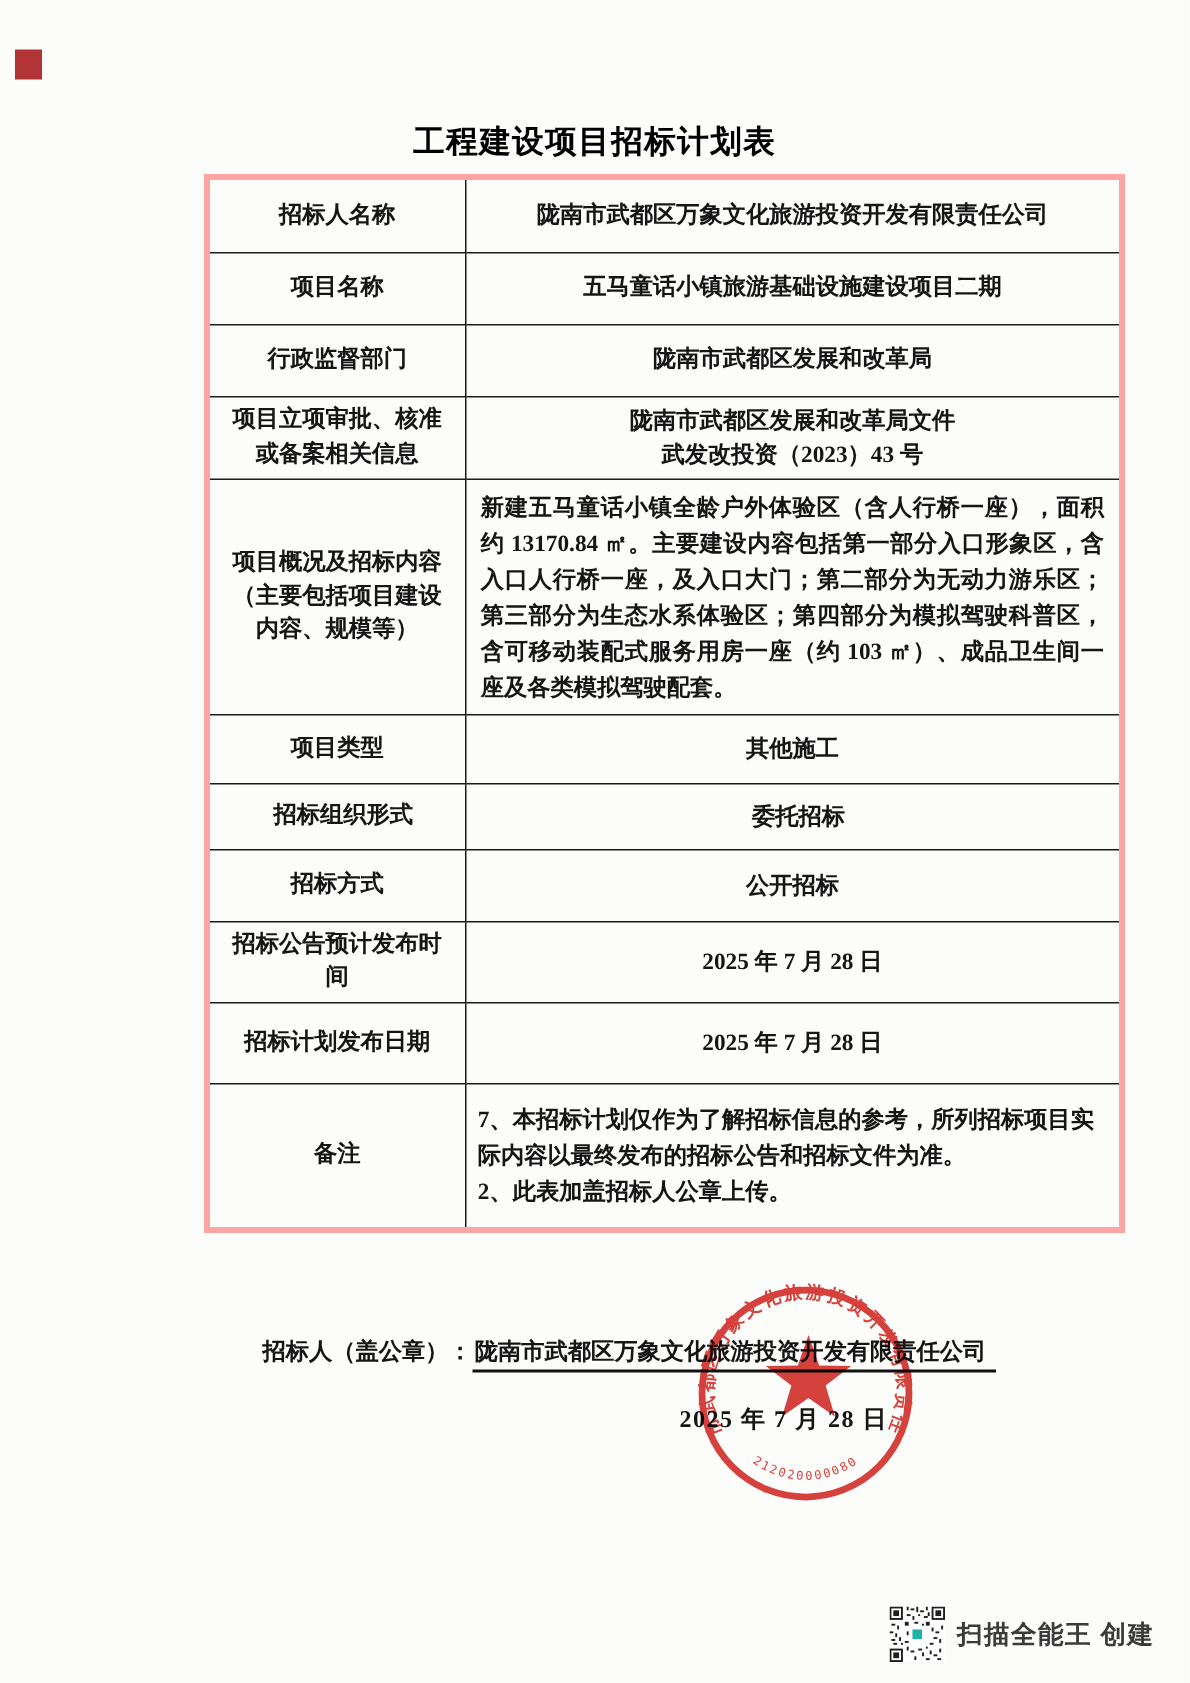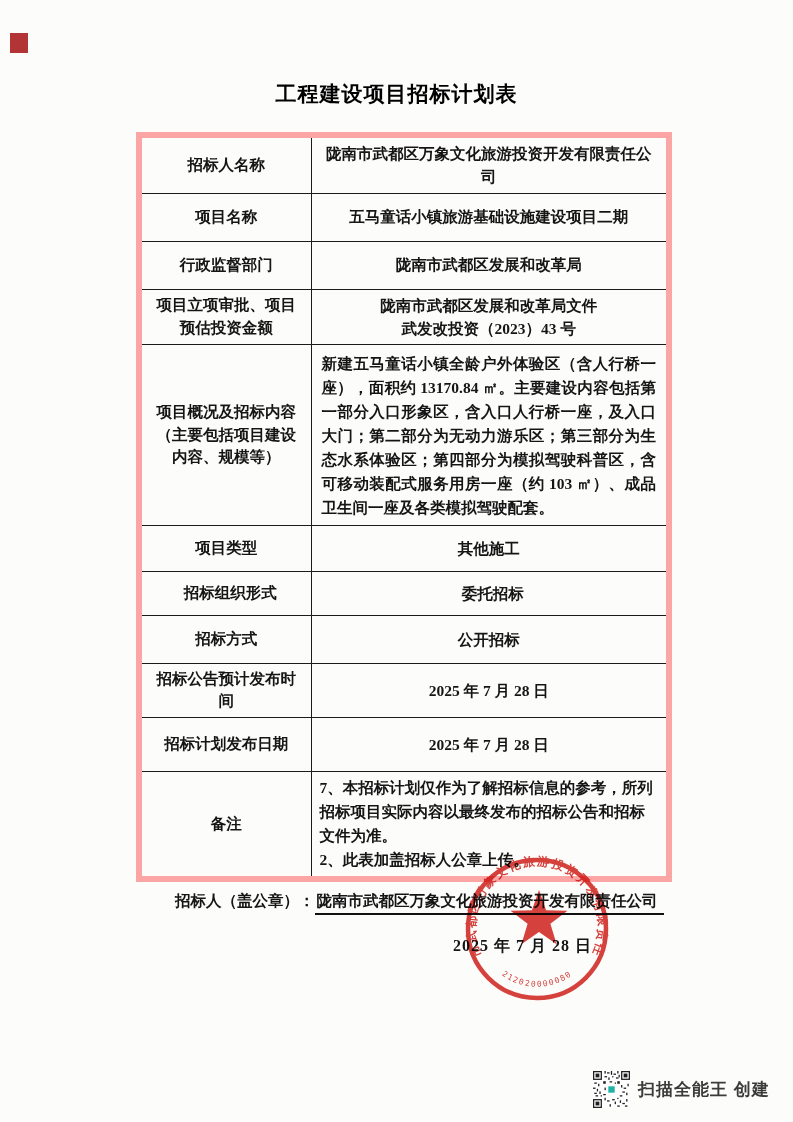--- a/index.html
+++ b/index.html
@@ -20,24 +20,23 @@
 
   .doc-title {
     position:absolute; top:80px; left:0; width:100%;
     text-align:center;
     font-family:"Liberation Sans","DejaVu Sans",sans-serif;
     font-size:21px; font-weight:bold; letter-spacing:1px;
     color:#000000;
   }
 
   table.plan {
-    position:absolute; left:136px; top:116px; width:536px;
+    position:absolute; left:136px; top:116px; width:614px;
     border-collapse:collapse; table-layout:fixed;
-    border:6px solid #fca5a5;
-    margin-top:16px;
+    border:4px solid #fca5a5;
   }
   .plan td {
     border:1.5px solid #1b1b1b;
     font-size:15.5px; font-weight:bold;
     vertical-align:middle;
     padding:4px 8px;
     line-height:1.5;
   }
   .plan td.lbl { width:172px; text-align:center; line-height:1.45; }
   .plan td.val { text-align:center; }
@@ -104,21 +103,21 @@
   </tr>
   <tr class="r1">
     <td class="lbl">项目名称</td>
     <td class="val">五马童话小镇旅游基础设施建设项目二期</td>
   </tr>
   <tr class="r2">
     <td class="lbl">行政监督部门</td>
     <td class="val">陇南市武都区发展和改革局</td>
   </tr>
   <tr class="r3">
-    <td class="lbl">项目立项审批、项目预估投资金额</td>
+    <td class="lbl">项目立项审批、核准或备案相关信息</td>
     <td class="val">
       <div>陇南市武都区发展和改革局文件</div>
       <div>武发改投资（2023）43 号</div>
     </td>
   </tr>
   <tr class="r4">
     <td class="lbl">项目概况及招标内容（主要包括项目建设内容、规模等）</td>
     <td class="val-left">新建五马童话小镇全龄户外体验区（含人行桥一座），面积约 13170.84 ㎡。主要建设内容包括第一部分入口形象区，含入口人行桥一座，及入口大门；第二部分为无动力游乐区；第三部分为生态水系体验区；第四部分为模拟驾驶科普区，含可移动装配式服务用房一座（约 103 ㎡）、成品卫生间一座及各类模拟驾驶配套。</td>
   </tr>
   <tr class="r5">

